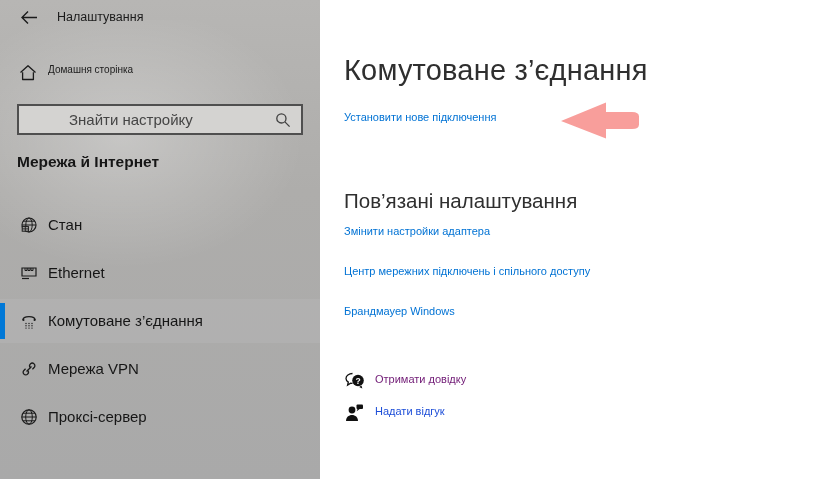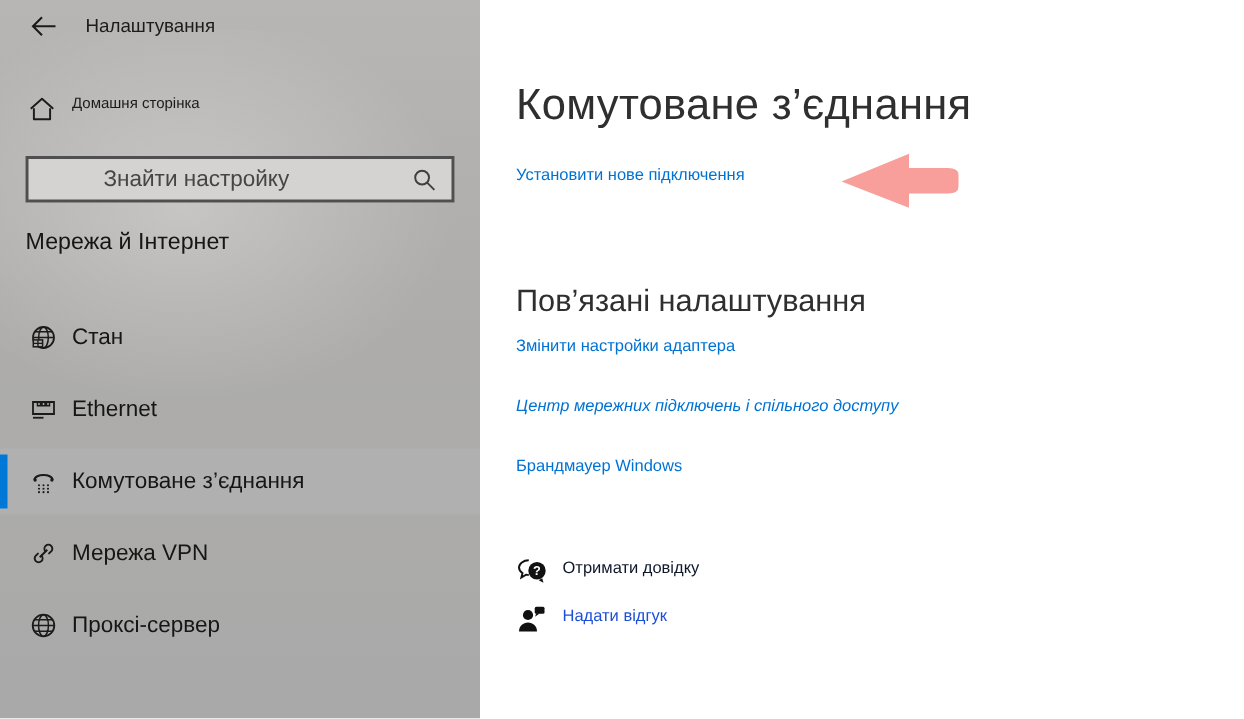--- a/index.html
+++ b/index.html
@@ -31,21 +31,21 @@
     position:absolute; left:17px; top:104px; width:286px; height:31px;
     background:#d4d3d1; border:2px solid #4f4f4f;
   }
   .search-input {
     position:absolute; left:10px; top:0; width:240px; height:27px;
     background:transparent; border:none; outline:none;
     font-family:inherit; font-size:15px; color:#3c3c3c;margin-left:40px;
   }
   .search-input::placeholder { color:#454545; opacity:1; }
   .search-glass { position:absolute; right:10px; top:6px; }
-  .section-title { position:absolute; left:17px; top:153px; font-size:15.5px; font-weight:normal; color:#161616; }
+  .section-title { position:absolute; left:17px; top:153px; font-size:15.5px; font-weight:bold; color:#161616; }
   .nav-item {
     position:absolute; left:0; width:320px; height:44px; cursor:pointer;
   }
   .nav-item .icon { position:absolute; left:20px; top:13px; }
   .nav-item .lbl { position:absolute; left:48px; top:13px; font-size:15px; color:#161616; }
   .nav-item.selected { background:rgba(255,255,255,0.07); }
   .accent-bar {
     position:absolute; left:0; top:4px; width:5px; height:36px;
   }
   
@@ -55,21 +55,21 @@
     font-size:29px; font-weight:300; color:#2f2f2f; letter-spacing:0.2px;
   }
   .link { font-size:11px; text-decoration:none; cursor:pointer; }
   .primary-link { position:absolute; left:24px; top:111px; }
   .annot-arrow { position:absolute; left:240px; top:101px; }
   .related-heading {
     position:absolute; left:24px; top:189px;
     font-size:20.5px; font-weight:300; color:#2f2f2f;
   }
   .rel-link-0 { position:absolute; left:24px; top:225px; }
-  .rel-link-1 { position:absolute; left:24px; top:265px;font-style:italic; }
+  .rel-link-1 { position:absolute; left:24px; top:265px; }
   .rel-link-2 { position:absolute; left:24px; top:305px; }
   .help-row { position:absolute; left:24px; width:400px; height:24px; }
   .help-row .icon { position:absolute; left:0; top:1px; }
   .help-row .lbl { position:absolute; left:31px; top:3px; }
   .help-row-0 { top:370px; }
   .help-row-1 { top:402px; }
   svg { display:block; }
 </style>
 </head>
 <body>
@@ -198,21 +198,21 @@
 
   <div class="help-row help-row-0">
     <span class="icon">
       <svg width="22" height="20" viewBox="0 0 22 20">
         <path d="M8.5 2.5C4.9 2.5 2 4.7 2 7.4c0 1.5.9 2.8 2.3 3.7L3.6 14l3.1-1.9c.6.1 1.2.2 1.8.2" stroke="#111" stroke-width="1.3" fill="none"></path>
         <circle cx="14" cy="9.5" r="5.8" fill="#111"></circle>
         <path d="M17.5 14.5l.8 3-3.2-1.6z" fill="#111"></path>
         <text x="14" y="12.6" font-size="8.5" font-weight="bold" fill="#fff" text-anchor="middle" font-family="Liberation Sans, sans-serif">?</text>
       </svg>
     </span>
-    <a class="link lbl" style="color:#0f172a">Отримати довідку</a>
+    <a class="link lbl" style="color:#701a75">Отримати довідку</a>
   </div>
 
   <div class="help-row help-row-1">
     <span class="icon">
       <svg width="22" height="20" viewBox="0 0 22 20">
         <circle cx="8" cy="7" r="3.4" fill="#111"></circle>
         <path d="M2 18c0-3.7 2.7-6 6-6s6 2.3 6 6z" fill="#111"></path>
         <rect x="12.5" y="1.5" width="6.5" height="4.6" rx="1" fill="#111"></rect>
         <path d="M13.5 5.8l-.8 2.4 3-2.2z" fill="#111"></path>
       </svg>

